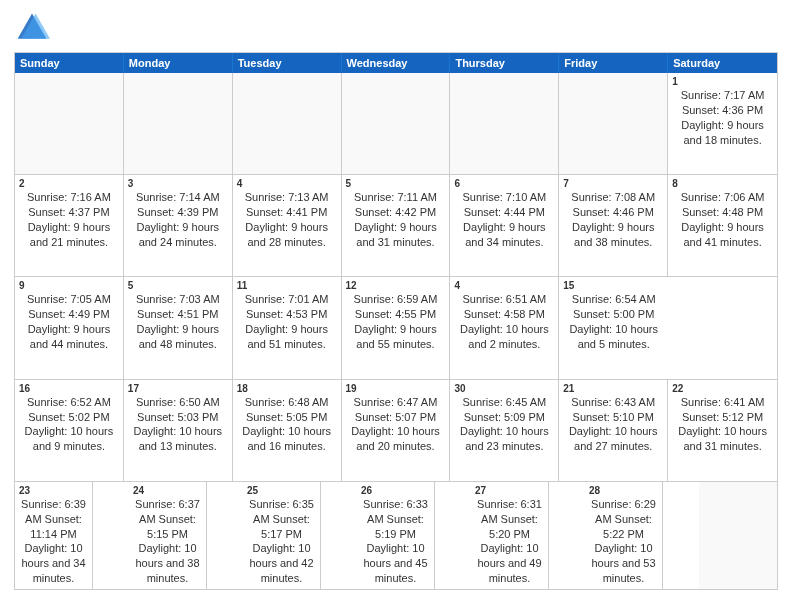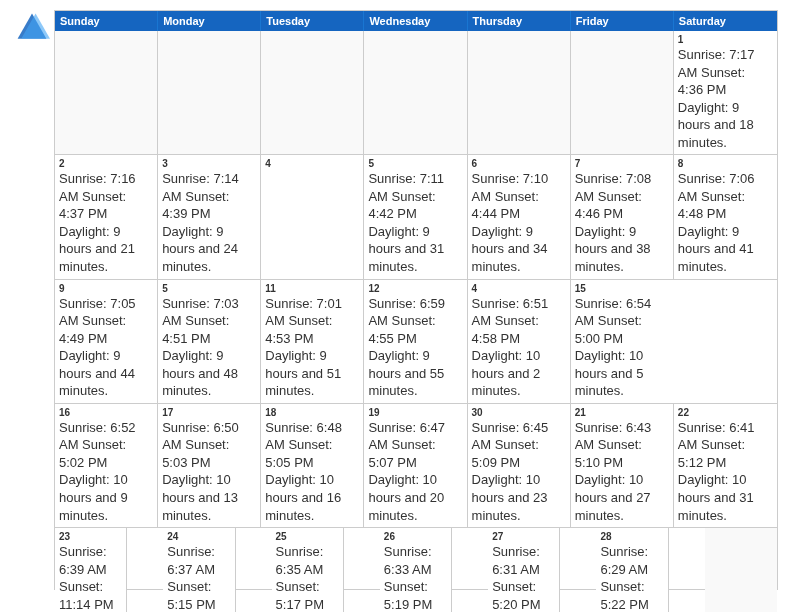--- a/index.html
+++ b/index.html
@@ -8,20 +8,21 @@
       background: #fff;
       width: 792px;
       height: 612px;
       overflow: hidden;
     }
     .page {
       width: 792px;
       height: 612px;
       padding: 10px 14px 22px 14px;
       display: flex;
+      flex-direction: column;
     }
     .header {
       display: flex;
       justify-content: space-between;
       align-items: flex-start;
       margin-bottom: 6px;
     }
     .logo {
       display: flex;
       align-items: center;
@@ -95,22 +96,23 @@
     .cal-cell:last-child { border-right: none; }
     .cal-cell.empty { background: #f9f9f9; }
     .day-num {
       font-size: 10px;
       font-weight: bold;
       margin-bottom: 1px;
       display: block;
     }
     .cell-info {
       line-height: 1.35;
-      font-size: 13px;
+      font-size: 11px;
       color: #333;
+      text-align: center;
     }
   </style>
 </head>
 <body>
 
 <div class="page">
   <div class="header">
     <div class="logo">
       <svg class="logo-icon" viewBox="0 0 40 40">
 
@@ -164,20 +166,24 @@
           </div>
           <div class="cal-cell">
             <span class="day-num">3</span>
             <div class="cell-info">Sunrise: 7:14 AM
 Sunset: 4:39 PM
 Daylight: 9 hours
 and 24 minutes.</div>
           </div>
           <div class="cal-cell">
             <span class="day-num">4</span>
+            <div class="cell-info">Sunrise: 7:13 AM
+Sunset: 4:41 PM
+Daylight: 9 hours
+and 28 minutes.</div>
           </div>
           <div class="cal-cell">
             <span class="day-num">5</span>
             <div class="cell-info">Sunrise: 7:11 AM
 Sunset: 4:42 PM
 Daylight: 9 hours
 and 31 minutes.</div>
           </div>
           <div class="cal-cell">
             <span class="day-num">6</span>

